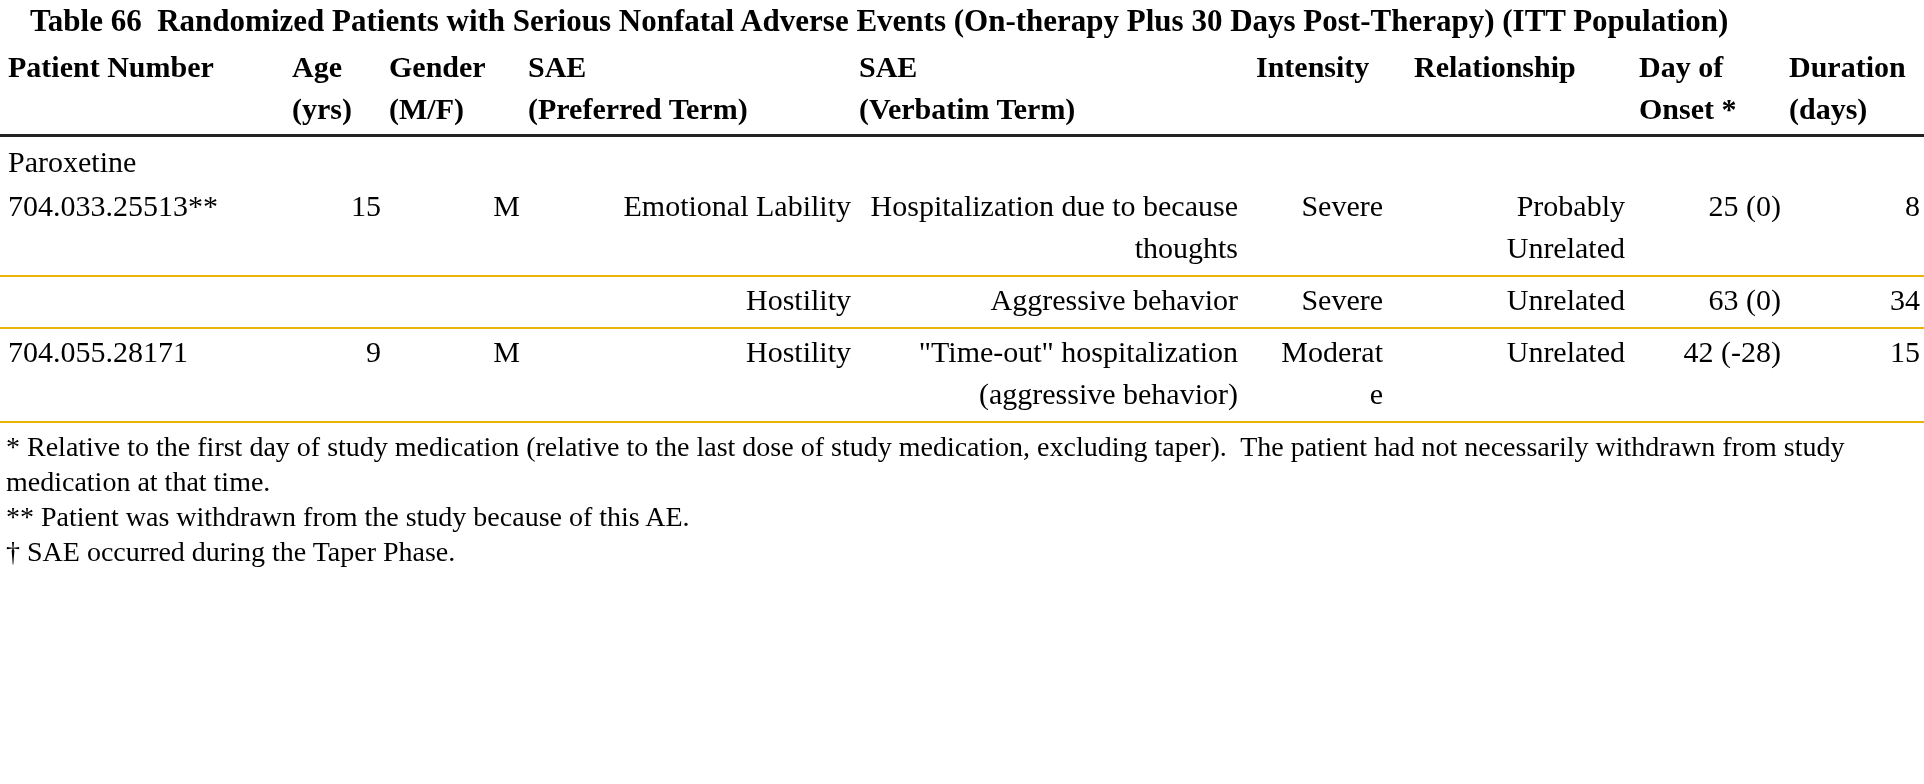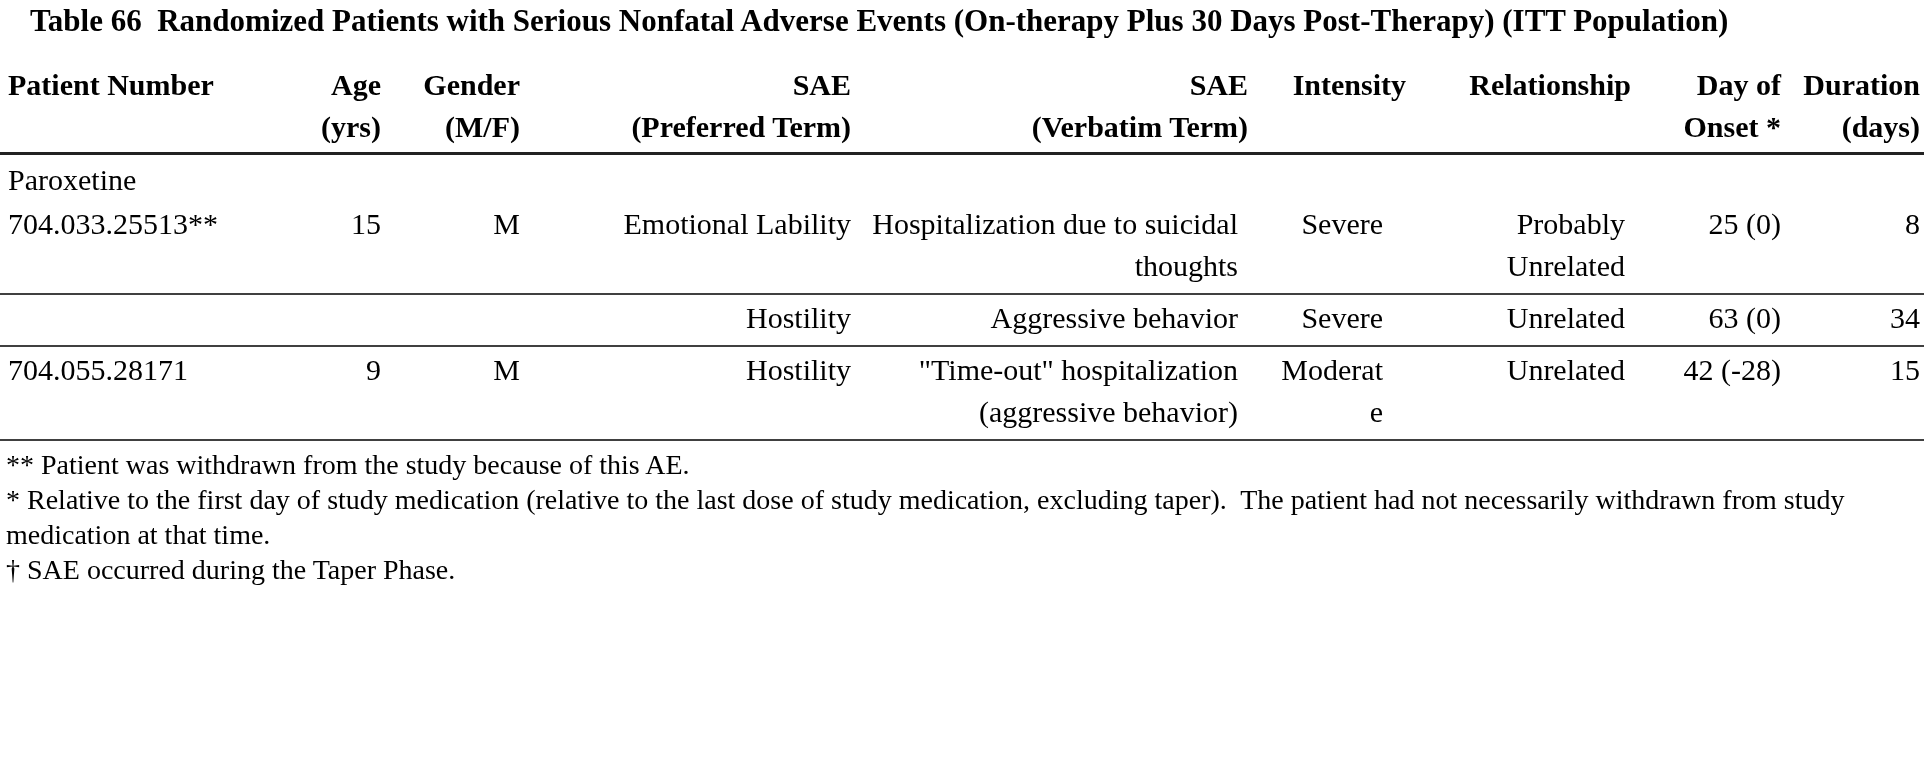--- a/index.html
+++ b/index.html
@@ -18,37 +18,37 @@
     font-size: 31px;
     line-height: 38px;
     padding: 2px 10px 2px 30px;
     white-space: pre-wrap;
   }
 
   table.aetable {
     width: 1924px;
     border-collapse: collapse;
     table-layout: fixed;
-    margin-top: 20px;
+    margin-top: 2px;
   }
   col.c0 { width: 288px; }
   col.c1 { width: 97px; }
   col.c2 { width: 139px; }
   col.c3 { width: 331px; }
   col.c4 { width: 397px; }
   col.c5 { width: 158px; }
   col.c6 { width: 225px; }
   col.c7 { width: 150px; }
   col.c8 { width: 139px; }
 
   thead th {
     font-weight: bold;
     font-size: 30px;
     line-height: 42px;
-    text-align: right;
+    text-align: left;
     vertical-align: top;
     padding: 2px 4px 4px;
     border-bottom: 3px solid #222222;
   }
   thead th.c0 { text-align: left; padding-left: 8px; }
   thead th .hline { min-height: 42px; }
 
   td {
     font-size: 30px;
     line-height: 42px;
@@ -60,21 +60,21 @@
   td.c4 { padding-left: 14px; padding-right: 14px; }
   td.c5 { padding-left: 27px; padding-right: 27px; word-break: break-all; }
   td.c6 { padding-left: 10px; padding-right: 10px; }
 
   tr.group-row td {
     font-weight: normal;
     text-align: left;
     padding: 4px 4px 0 8px;
     border-bottom: none;
   }
-  tr.last-of-patient td { border-bottom: 2px solid #404040; }
+  tr.last-of-patient td { border-bottom: 2px solid #eab308; }
 
   .footnotes {
     font-size: 28px;
     line-height: 35px;
     padding: 6px 6px 0 6px;
   }
   .footnotes p {
     margin: 0;
     white-space: pre-wrap;
   }
@@ -140,21 +140,21 @@
     </thead>
     <tbody id="table-body">
         <tr class="group-row">
           <td colspan="9">Paroxetine</td>
         </tr>
         <tr class="data-row last-of-patient">
           <td class="c0">704.033.25513**</td>
           <td class="c1">15</td>
           <td class="c2">M</td>
           <td class="c3">Emotional Lability</td>
-          <td class="c4">Hospitalization due to suicidal thoughts</td>
+          <td class="c4">Hospitalization due to because thoughts</td>
           <td class="c5">Severe</td>
           <td class="c6">Probably Unrelated</td>
           <td class="c7">25 (0)</td>
           <td class="c8">8</td>
         </tr>
         <tr class="data-row last-of-patient">
           <td class="c0"></td>
           <td class="c1"></td>
           <td class="c2"></td>
           <td class="c3">Hostility</td>
@@ -172,18 +172,18 @@
           <td class="c4">"Time-out" hospitalization (aggressive behavior)</td>
           <td class="c5">Moderate</td>
           <td class="c6">Unrelated</td>
           <td class="c7">42 (-28)</td>
           <td class="c8">15</td>
         </tr>
       </tbody>
   </table>
 
   <div class="footnotes">
+    <p>* Relative to the first day of study medication (relative to the last dose of study medication, excluding taper).  The patient had not necessarily withdrawn from study medication at that time.</p>
     <p>** Patient was withdrawn from the study because of this AE.</p>
-    <p>* Relative to the first day of study medication (relative to the last dose of study medication, excluding taper).  The patient had not necessarily withdrawn from study medication at that time.</p>
     <p>† SAE occurred during the Taper Phase.</p>
   </div>
 
 </div>
 
 </body></html>

